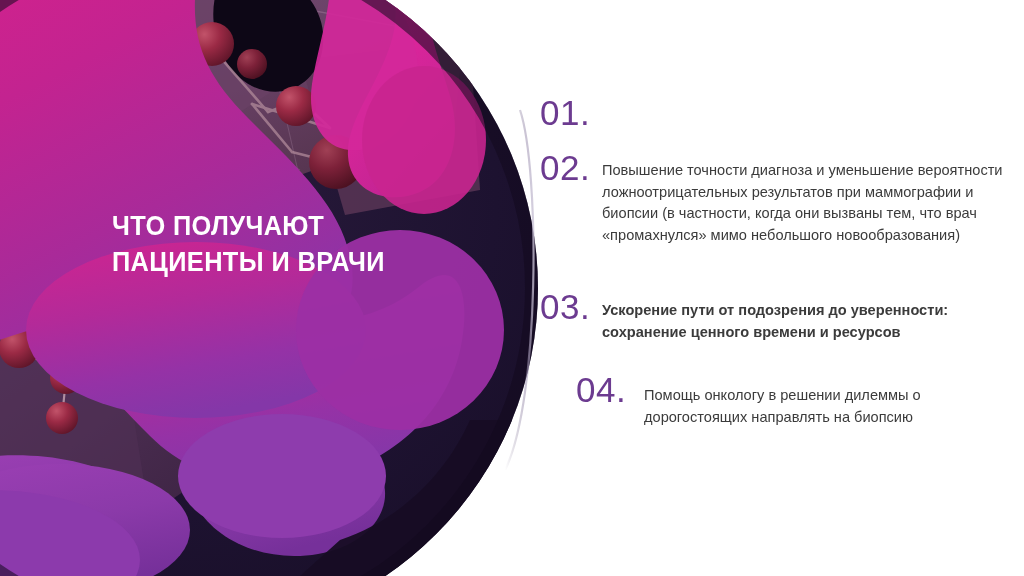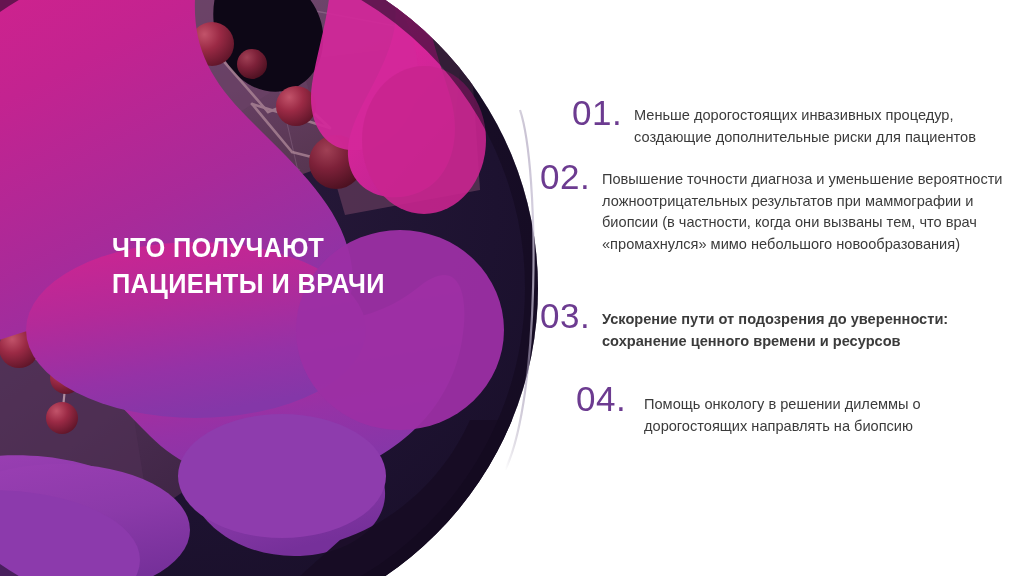--- a/index.html
+++ b/index.html
@@ -32,21 +32,21 @@
     width: 545px;
     height: 576px;
     overflow: hidden;
   }
   #graphic svg { display: block; }
 
   
   #title-block {
     position: absolute;
     left: 112px;
-    top: 230px;
+    top: 208px;
     width: 340px;
     z-index: 5;
   }
   .title-line {
     font-family: "Liberation Sans Narrow", "Liberation Sans", "DejaVu Sans", sans-serif;
     font-weight: 700;
     font-size: 27px;
     line-height: 36px;
     letter-spacing: 0.4px;
     color: #ffffff;
@@ -81,25 +81,25 @@
   .item-text {
     font-family: "Liberation Sans", "DejaVu Sans", sans-serif;
     font-weight: 400;
     font-size: 14.6px;
     line-height: 21.5px;
     color: #3b3b3b;
     flex: 1 1 auto;
   }
 
   
-  .item-1 { margin-top: 0px; margin-left: 32px; }
+  .item-1 { margin-top: 0px; }
   .item-1 .item-num { padding-top: 0px; }
   .item-1 .item-text { padding-top: 9px; }
 
-  .item-2 { margin-top: 12px; }
+  .item-2 { margin-top: 21px; }
   .item-2 .item-text { padding-top: 9px; }
 
   .item-3 { margin-top: 44px; }
   .item-3 .item-text { padding-top: 10px; font-weight: bold; }
 
   .item-4 { margin-top: 30px; margin-left: 36px; }
   .item-4 .item-num { width: 68px; }
   .item-4 .item-text { padding-top: 12px; }
 </style>
 </head>
@@ -270,21 +270,20 @@
 
   <div id="title-block">
     <div class="title-line">ЧТО ПОЛУЧАЮТ</div>
     <div class="title-line">ПАЦИЕНТЫ И ВРАЧИ</div>
   </div>
 
   <div id="list">
 
     <div class="item item-1">
       <div class="item-num">01.</div>
-      <div class="item-text">Меньше дорогостоящих инвазивных процедур, создающие дополнительные риски для пациентов</div>
     </div>
 
     <div class="item item-2">
       <div class="item-num">02.</div>
       <div class="item-text">Повышение точности диагноза и уменьшение вероятности ложноотрицательных результатов при маммографии и биопсии (в частности, когда они вызваны тем, что врач «промахнулся» мимо небольшого новообразования)</div>
     </div>
 
     <div class="item item-3">
       <div class="item-num">03.</div>
       <div class="item-text">Ускорение пути от подозрения до уверенности: сохранение ценного времени и ресурсов</div>

